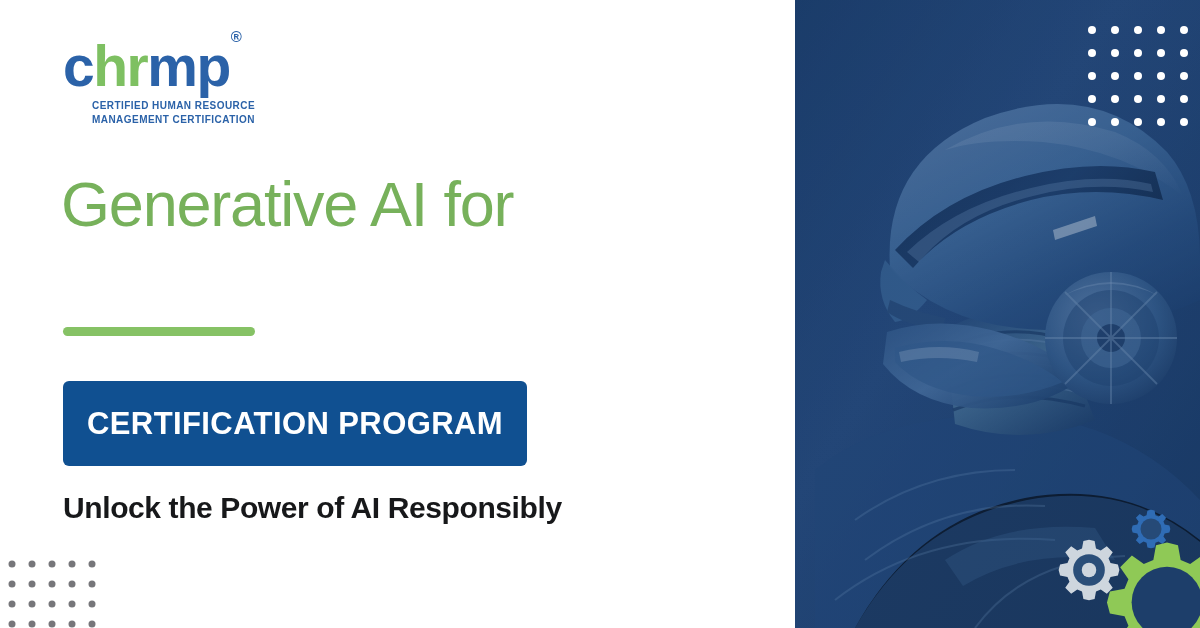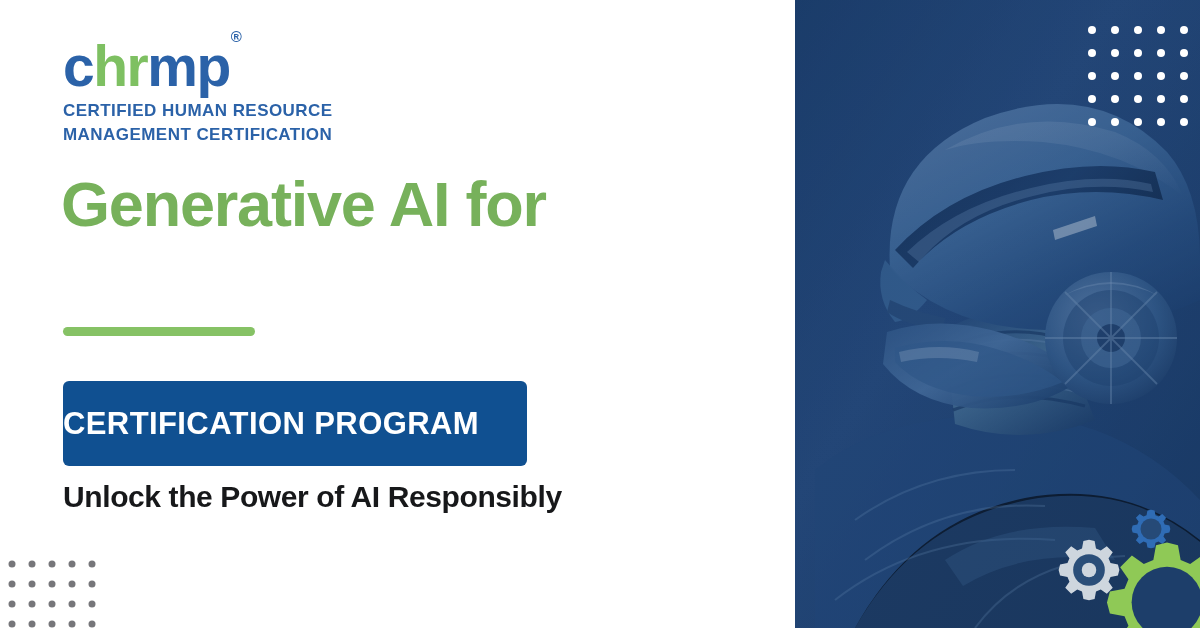--- a/index.html
+++ b/index.html
@@ -24,53 +24,53 @@
     line-height:1; white-space:nowrap; position:relative;
   }
   .logo-word .lc { color:#2b62a8; }
   .logo-word .lg { color:#7ec062; }
   .logo-reg {
     font-size:15px; font-weight:600; color:#2b62a8;
     vertical-align:super; position:relative; top:-24px; left:1px;
     letter-spacing:0;
   }
   .logo-tag {
-    margin-top:4px; color:#2b62a8; font-size:17px; font-weight:700;
-    letter-spacing:0.45px; line-height:1.42; white-space:nowrap;
+    margin-top:4px; color:#2b62a8; font-size:10px; font-weight:700;
+    letter-spacing:0.45px; line-height:1.42; white-space:nowrap;margin-left:29px;
   }
 
   
   .headline {
     position:absolute; left:61px; top:163px;
-    color:#77b15b; font-size:63px; font-weight:700;
+    color:#77b15b; font-size:63px; font-weight:400;
     line-height:1.32; letter-spacing:-1.2px; white-space:nowrap;
   }
   .headline .hl-line { display:block; }
 
   
   .green-rule {
     position:absolute; left:63px; top:327px;
     width:192px; height:9px; border-radius:5px; background:#86c265;
   }
 
   
   .cta-button {
     position:absolute; left:63px; top:381px;
     width:464px; height:85px; background:#105091;
     border-radius:6px; border:none; cursor:pointer;
-    display:flex; align-items:center; 
+    display:flex; align-items:center; justify-content:center;
   }
   .cta-label {
     color:#ffffff; font-size:31px; font-weight:700;
     letter-spacing:0.4px; white-space:nowrap;
   }
 
   
   .subtitle {
-    position:absolute; left:63px; top:480px;
+    position:absolute; left:63px; top:491px;
     color:#17181a; font-size:30px; font-weight:700;
     letter-spacing:-0.4px; white-space:nowrap;
   }
 
   
   .dots-bl { position:absolute; left:6px; top:558px; z-index:4; }
 
   
   .right-panel {
     position:absolute; left:795px; top:0; width:405px; height:628px;

